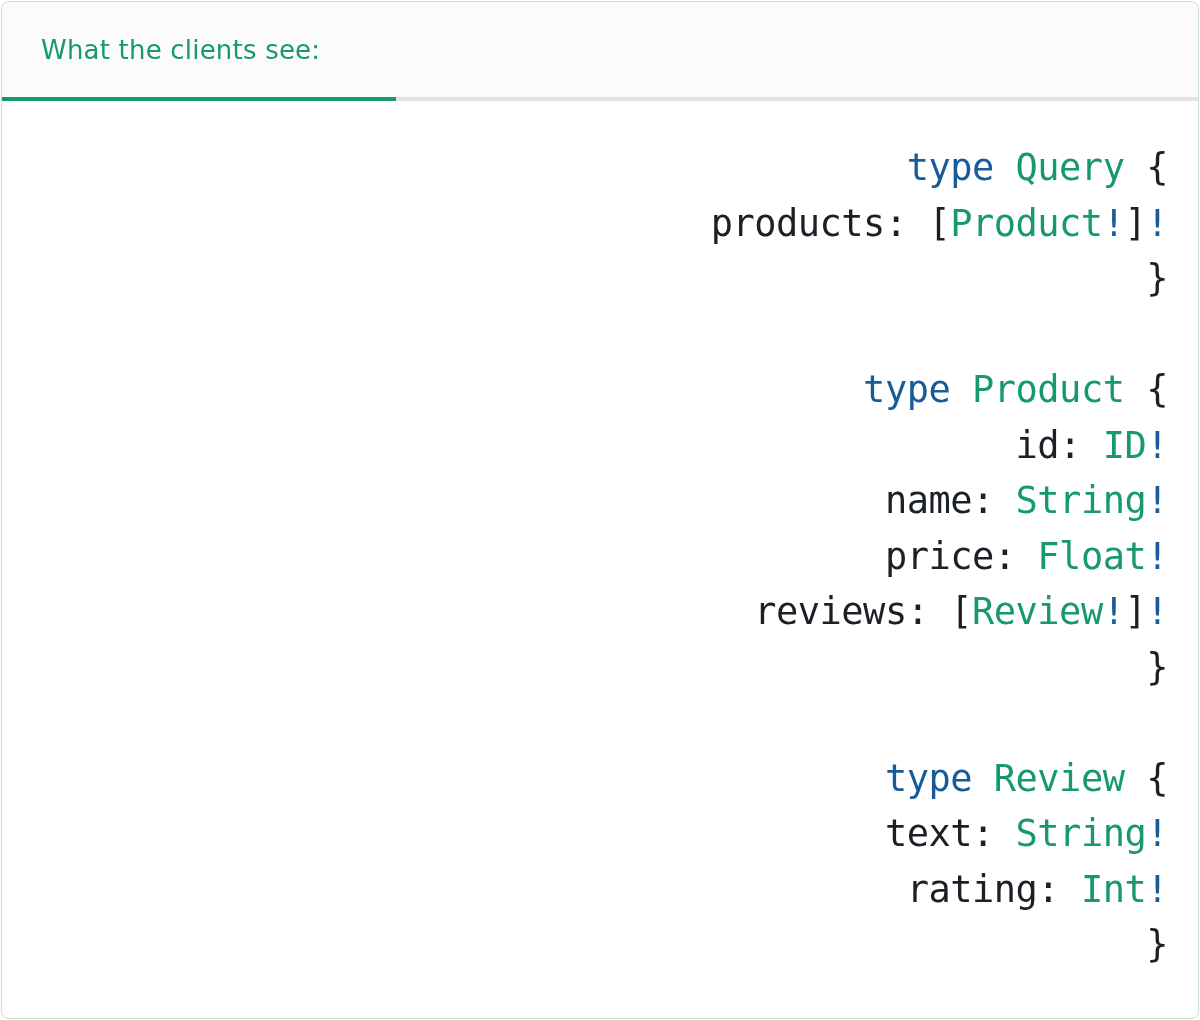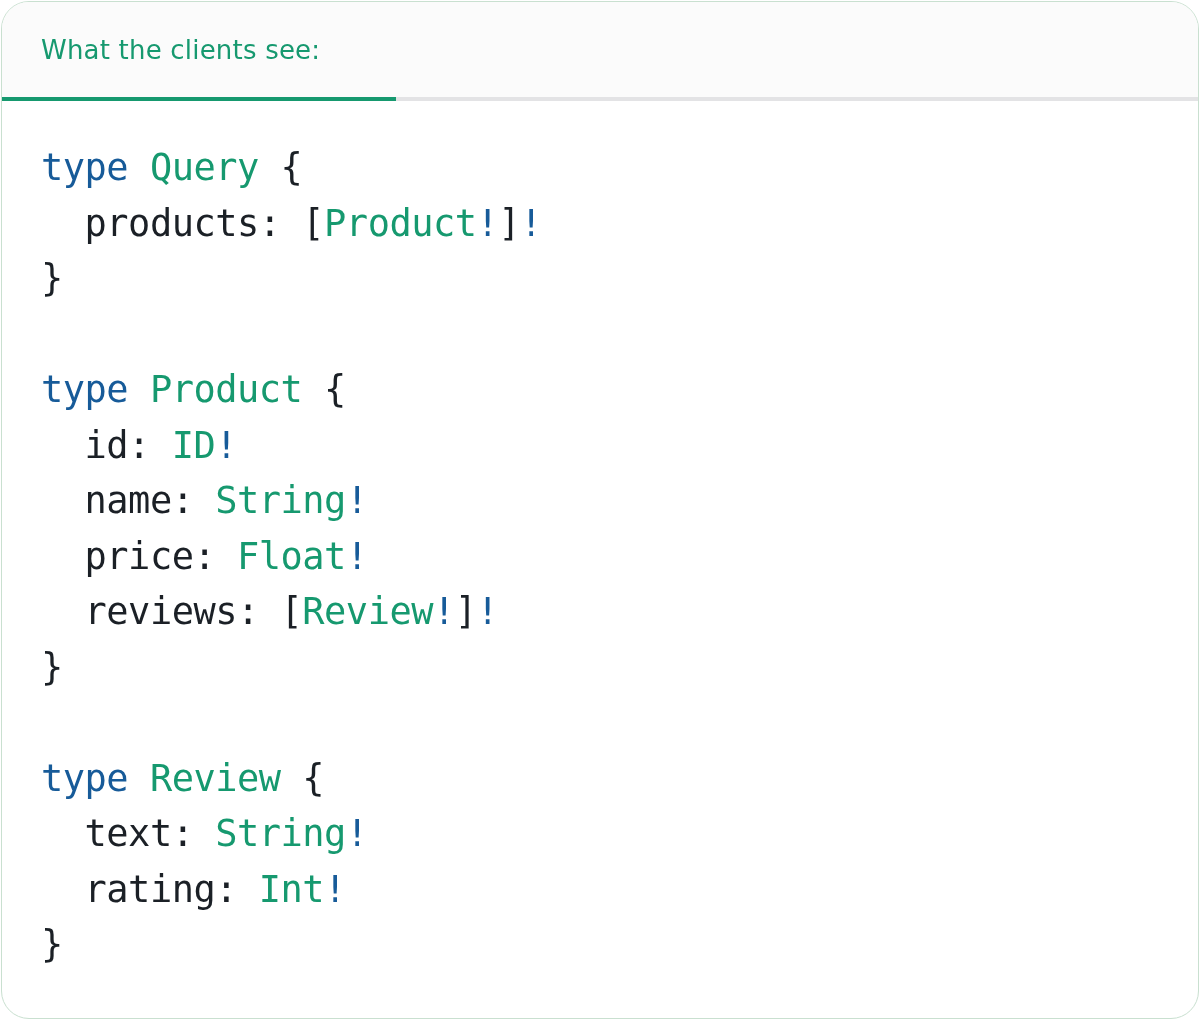--- a/index.html
+++ b/index.html
@@ -9,21 +9,21 @@
     height: 1020px;
     background: #ffffff;
     font-family: "DejaVu Sans", "Liberation Sans", sans-serif;
     overflow: hidden;
   }
   .card {
     position: absolute;
     top: 1px; left: 1px; right: 1px; bottom: 1px;
     background: #ffffff;
     border: 1.5px solid var(--card-border-green, #c9e0d0);
-    border-radius: 28px;
+    border-radius: 8px;
     overflow: hidden;
     box-sizing: border-box;
   }
   .panel-header {
     position: relative;
     height: 95px;
     background: var(--header-bg, #fbfbfb);
     display: flex;
     align-items: center;
   }
@@ -56,21 +56,21 @@
     background: var(--accent-teal, #16996f);
   }
   .code-area {
     padding: 43px 30px 0 39px;
     font-family: "DejaVu Sans Mono", "Liberation Mono", monospace;
     font-size: 37px;
     line-height: 55.5px;
     white-space: pre;
     letter-spacing: -0.5px;
   }
-  .code-line { min-height: 55.5px; }
+  .code-line { min-height: 55.5px; text-align: right; }
   .tok-keyword { color: var(--keyword-blue, #175b99); }
   .tok-type    { color: var(--accent-teal, #16996f); }
   .tok-plain   { color: var(--code-dark, #1b2026); }
 </style>
 </head>
 <body>
 
 <div class="card">
   <div class="panel-header">
     <div class="tab">

